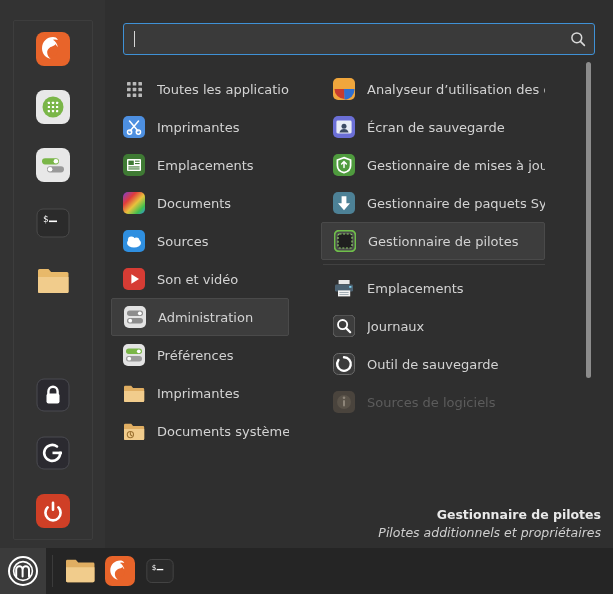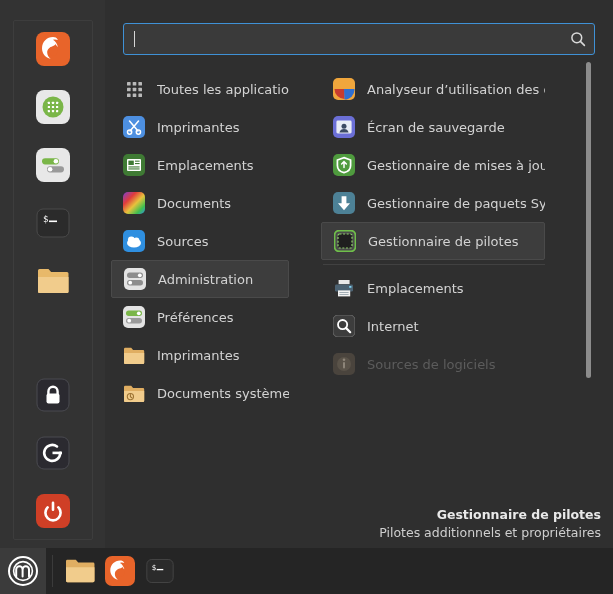--- a/index.html
+++ b/index.html
@@ -132,21 +132,21 @@
     position: absolute; left: 330px; bottom: 0;
     width: 283px; height: 62px;
     background: linear-gradient(to bottom, rgba(47,47,47,0) 0%, rgba(47,47,47,0.92) 45%, #2f2f2f 70%);
     pointer-events: none;
   }
   .status {
     position: absolute; right: 12px; bottom: 6px;
     text-align: right; line-height: 1.45;
   }
   .status .t1 { font-size: 12.5px; color: #e9e9e9; font-weight: bold; }
-  .status .t2 { font-size: 12.5px; color: #cfcfcf; }
+  .status .t2 { font-size: 12.5px; color: #cfcfcf; font-style: italic; }
 
   
   .taskbar {
     position: absolute; left: 0; bottom: 0;
     width: 613px; height: 46px;
     background: #252525;
     display: flex; align-items: center;
   }
   .menu-btn {
     width: 46px; height: 46px; flex: 0 0 46px;
@@ -345,20 +345,29 @@
               <svg width="22" height="22" viewBox="0 0 22 22">
                 <rect x="0" y="0" width="22" height="22" rx="5" fill="#2f8fe0"></rect>
                 <ellipse cx="11" cy="13" rx="7" ry="4.6" fill="#ffffff"></ellipse>
                 <circle cx="8.3" cy="10" r="3.4" fill="#ffffff"></circle>
                 <circle cx="13.4" cy="10.6" r="3" fill="#ffffff"></circle>
               </svg>
             </span>
             <span class="rlabel">Sources</span>
           </div>
 
+          <div class="row">
+            <span class="ricon">
+              <svg width="22" height="22" viewBox="0 0 22 22">
+                <rect x="0" y="0" width="22" height="22" rx="5" fill="#d63c34"></rect>
+                <path d="M8.4 6.3 L16 11 L8.4 15.7 Z" fill="#ffffff"></path>
+              </svg>
+            </span>
+            <span class="rlabel">Son et vidéo</span>
+          </div>
 
           <div class="row sel">
             <span class="ricon">
               <svg width="22" height="22" viewBox="0 0 22 22">
                 <rect x="0" y="0" width="22" height="22" rx="5" fill="#e3e3e3"></rect>
                 <rect x="3" y="4.6" width="16" height="5.4" rx="2.7" fill="#8d8d8d"></rect>
                 <circle cx="15.8" cy="7.3" r="1.9" fill="#ffffff"></circle>
                 <rect x="3" y="12" width="16" height="5.4" rx="2.7" fill="#8d8d8d"></rect>
                 <circle cx="6.2" cy="14.7" r="1.9" fill="#ffffff"></circle>
               </svg>
@@ -478,25 +487,34 @@
           </div>
 
           <div class="row">
             <span class="ricon">
               <svg width="22" height="22" viewBox="0 0 22 22">
                 <rect x="0" y="0" width="22" height="22" rx="5" fill="#3d3d3d" stroke="#6a6a6a" stroke-width="1"></rect>
                 <circle cx="9.6" cy="9.6" r="4.6" fill="none" stroke="#ffffff" stroke-width="1.8"></circle>
                 <line x1="12.9" y1="12.9" x2="17.2" y2="17.2" stroke="#ffffff" stroke-width="2.2" stroke-linecap="round"></line>
               </svg>
             </span>
-            <span class="rlabel">Internet</span>
-          </div>
-
-
-
+            <span class="rlabel">Journaux</span>
+          </div>
+
+
+
+          <div class="row">
+            <span class="ricon">
+              <svg width="22" height="22" viewBox="0 0 22 22">
+                <rect x="0.5" y="0.5" width="21" height="21" rx="5" fill="#3b3b3b" stroke="#6a6a6a" stroke-width="1"></rect>
+                <path d="M11 4.2a6.8 6.8 0 1 1-5.6 2.9" fill="none" stroke="#ffffff" stroke-width="2.4" stroke-linecap="round"></path>
+              </svg>
+            </span>
+            <span class="rlabel">Outil de sauvegarde</span>
+          </div>
 
 
           <div class="row dim">
             <span class="ricon">
               <svg width="22" height="22" viewBox="0 0 22 22">
                 <rect x="0" y="0" width="22" height="22" rx="5" fill="#4a443d"></rect>
                 <circle cx="11" cy="11" r="7" fill="#5a5349"></circle>
                 <rect x="10" y="9" width="2" height="6.4" rx="1" fill="#8d8579"></rect>
                 <circle cx="11" cy="6.8" r="1.3" fill="#8d8579"></circle>
               </svg>

